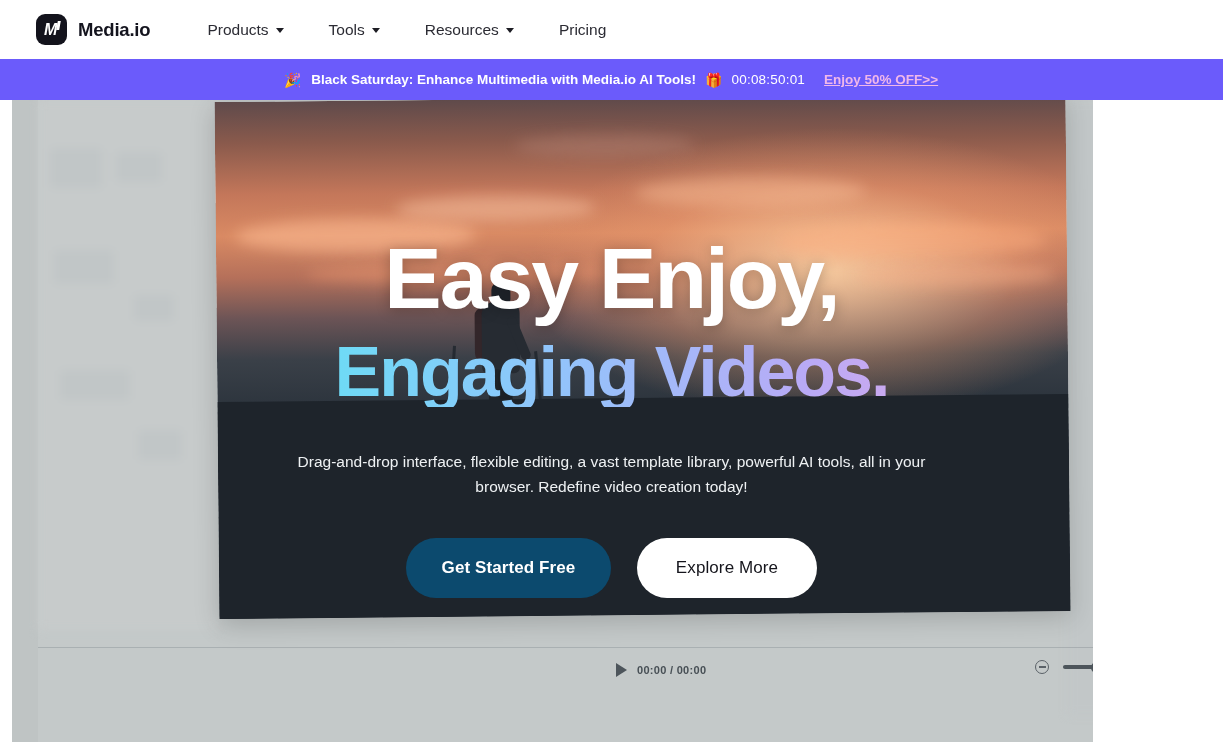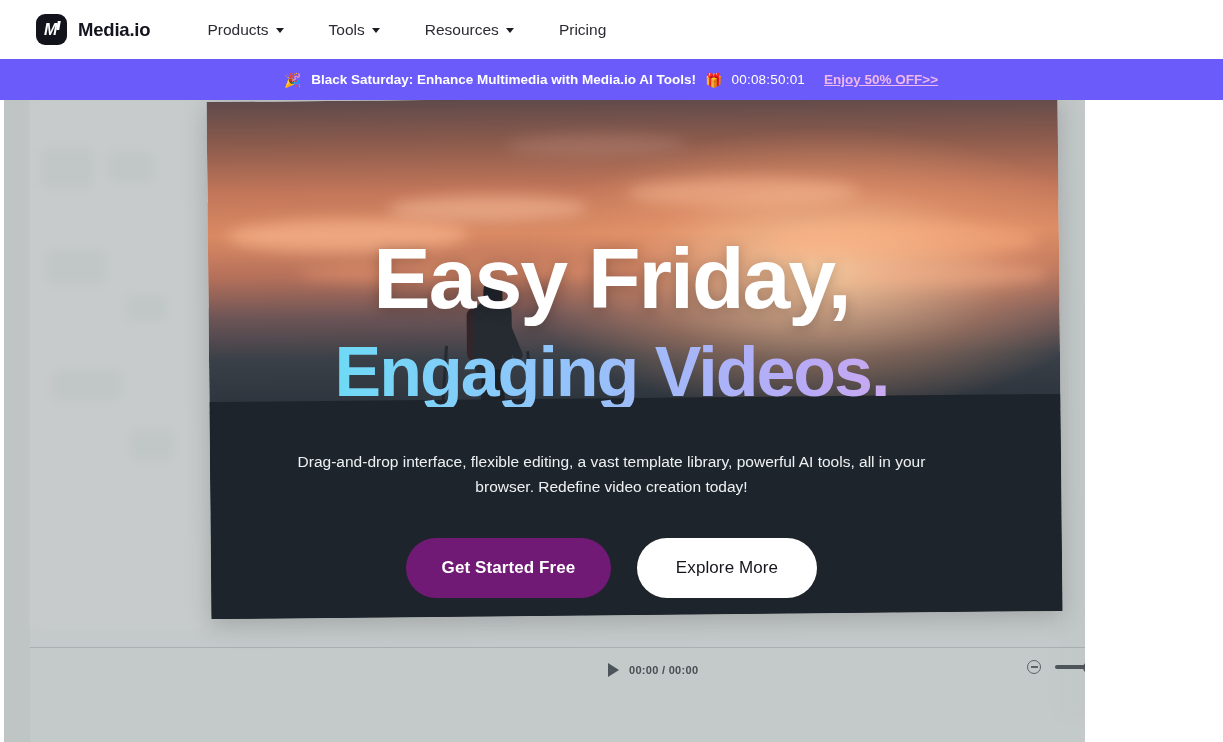--- a/index.html
+++ b/index.html
@@ -57,21 +57,21 @@
     display: flex; align-items: center; justify-content: center; gap: 9px;
     color: #ffffff; font-size: 13.5px; font-weight: 700;
     cursor: pointer;
   }
   .promo .emoji { font-size: 14px; line-height: 1; }
   .promo .timer { font-weight: 400; letter-spacing: 0.2px; text-align: right; }
   .promo .cta { color: #f0b7ea; font-weight: 700; margin-left: 10px; text-decoration: underline; }
 
   
   .hero {
-    position: absolute; top: 100px; left: 4px; width: 1081px; height: 642px;
+    position: absolute; top: 100px; left: 12px; width: 1081px; height: 642px;
     overflow: hidden; background: #c6cbcb;
   }
   
   .editor-bg { position: absolute; inset: 0; background: #c4c9c9; }
   .bg-left-rail {
     position: absolute; left: 0; top: 0; width: 26px; height: 642px;
     background: #bfc4c4;
   }
   .bg-panel-left {
     position: absolute; left: 26px; top: 0; width: 180px; height: 530px;
@@ -169,21 +169,21 @@
   .btn-row {
     margin-top: 38px; display: flex; align-items: center; justify-content: center; gap: 26px;
     pointer-events: auto;
   }
   .btn {
     border: none; cursor: pointer; border-radius: 34px;
     font-size: 17px; font-weight: 700; letter-spacing: .1px;
     display: inline-flex; align-items: center; justify-content: center;
   }
   .btn-primary {
-    background: #701a75; color: #ffffff;
+    background: #0c4a6e; color: #ffffff;
     width: 205px; height: 60px;
   }
   .btn-secondary {
     background: #ffffff; color: #15151c;
     width: 180px; height: 60px; font-weight: 500;
   }
 
   
   .timeline-top {
     position: absolute; left: 26px; top: 527px; width: 1179px; height: 115px;
@@ -325,21 +325,21 @@
           </span>
           <span class="circ-ic plus"></span>
           <span class="fit-ic"></span>
         </div>
       </div>
     </div>
 
   </div>
 
   <div class="hero-copy">
-    <div class="headline-1">Easy Friday,</div>
+    <div class="headline-1">Easy Enjoy,</div>
     <div class="headline-2">Engaging Videos.</div>
     <div class="subcopy">Drag-and-drop interface, flexible editing, a vast template library, powerful AI tools, all in your browser. Redefine video creation today!</div>
     <div class="btn-row">
       <button class="btn btn-primary">Get Started Free</button>
       <button class="btn btn-secondary">Explore More</button>
     </div>
   </div>
 
 </div>
 

